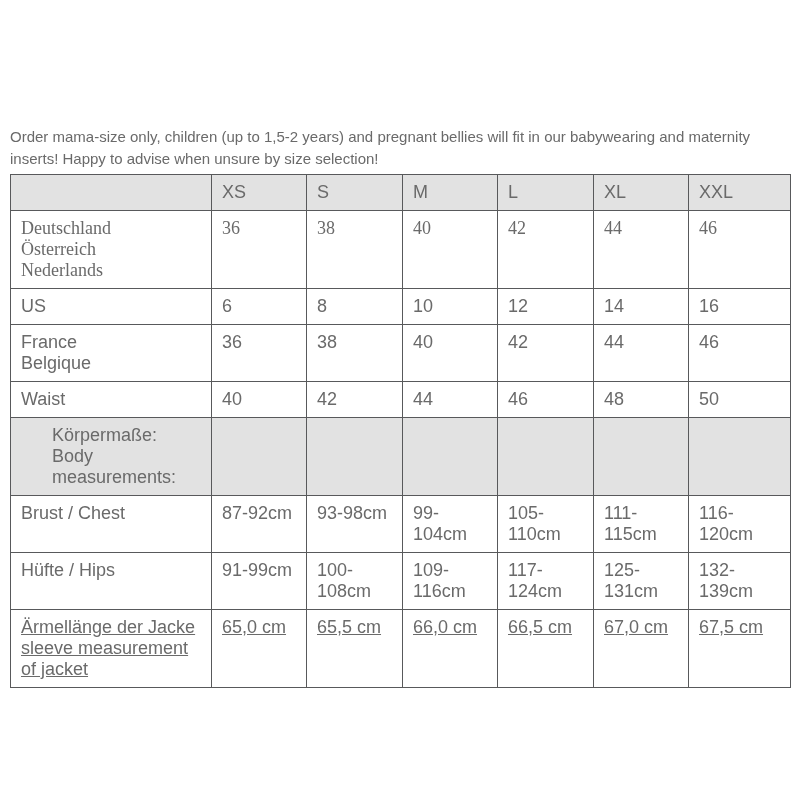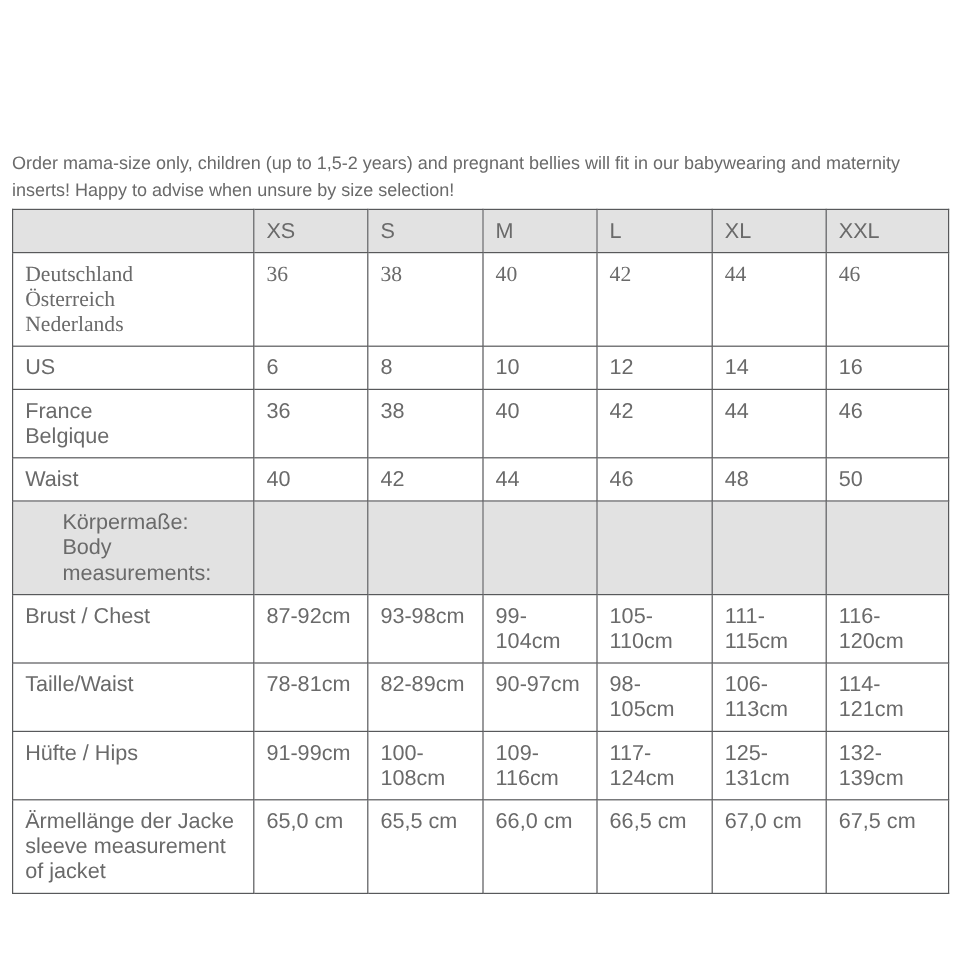--- a/index.html
+++ b/index.html
@@ -49,21 +49,21 @@
     background: var(--header-bg, #e2e2e2);
   }
   tr.section-row td {
     background: var(--section-bg, #e2e2e2);
     padding-left: 41px;
   }
   .rh35 { height: 35px; }
   .rh37 { height: 37px; margin-left: 37px; }
   .rh53 { height: 53px; }
   .rh55 { height: 55px; }
-  .rh57 { height: 57px; }
+  .rh57 { height: 57px; text-decoration: underline; }
   .rh75 { height: 75px; font-family: Liberation Serif, serif; }
   .lbl-line { display: block; }
 </style>
 </head>
 <body>
 
 <div class="page">
 
   <p class="intro">Order mama-size only, children (up to 1,5-2 years) and pregnant bellies will fit in our babywearing and maternity inserts! Happy to advise when unsure by size selection!</p>
 
@@ -154,31 +154,20 @@
         </td>
         <td>87-92cm</td>
         <td>93-98cm</td>
         <td>99-104cm</td>
         <td>105-110cm</td>
         <td>111-115cm</td>
         <td>116-120cm</td>
       </tr>
       <tr class="rh35">
         <td>
-          <span class="lbl-line">Taille/Waist</span>
-        </td>
-        <td>78-81cm</td>
-        <td>82-89cm</td>
-        <td>90-97cm</td>
-        <td>98-105cm</td>
-        <td>106-113cm</td>
-        <td>114-121cm</td>
-      </tr>
-      <tr class="rh35">
-        <td>
           <span class="lbl-line">Hüfte / Hips</span>
         </td>
         <td>91-99cm</td>
         <td>100-108cm</td>
         <td>109-116cm</td>
         <td>117-124cm</td>
         <td>125-131cm</td>
         <td>132-139cm</td>
       </tr>
       <tr class="rh57">

